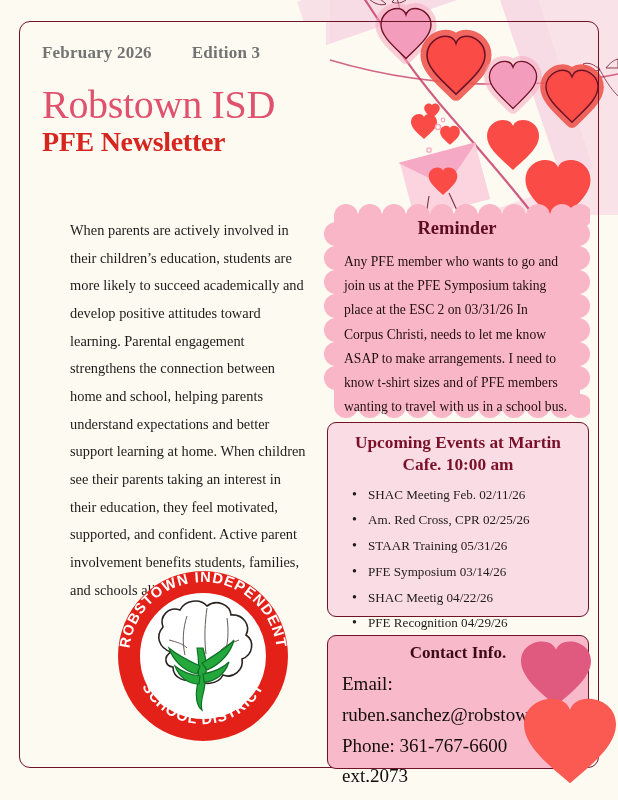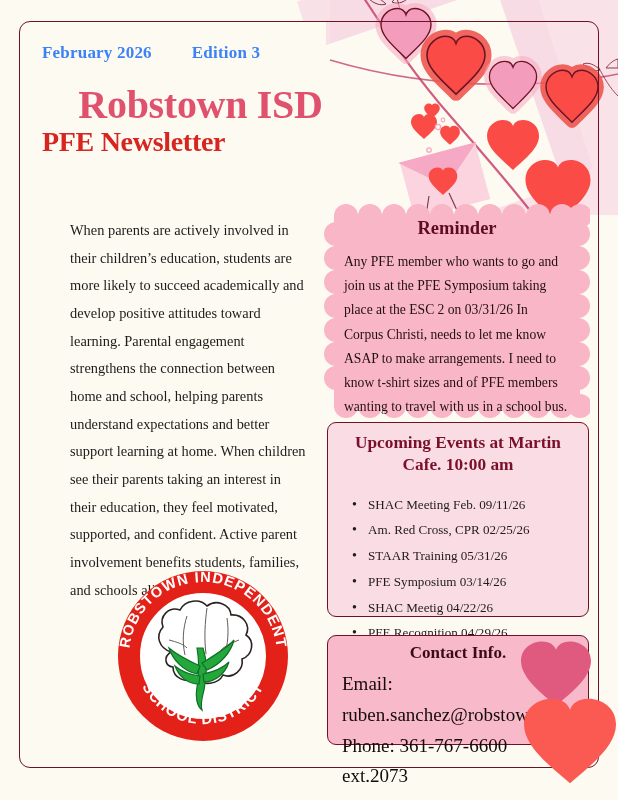--- a/index.html
+++ b/index.html
@@ -100,31 +100,30 @@
 
   
   .masthead { position: absolute; left: 0; top: 0; width: 340px; }
   .issue-line {
     display: flex;
     align-items: center;
     gap: 40px;
     padding: 22px 0 0 23px;
     font-weight: bold;
     font-size: 17px;
-    color: #3b82f6;
+    color: #737373;
     letter-spacing: .2px;
   }
   .title-block { padding: 21px 0 0 23px; }
   .title-1 {
     font-size: 40px;
-    font-weight: bold;
+    font-weight: normal;
     color: #E0516E;
     line-height: 1.06;
     letter-spacing: -.3px;
-    text-align: center;
   }
   .title-2 {
     font-size: 28px;
     font-weight: bold;
     color: #D6261F;
     line-height: 1.12;
     letter-spacing: -.3px;
   }
 
   
@@ -190,21 +189,21 @@
     border: 1.7px solid #6E1226;
     border-radius: 9px;
     padding: 9px 10px 6px 10px;
   }
   .events-title {
     text-align: center;
     font-size: 17.3px;
     font-weight: bold;
     color: #7A1028;
     line-height: 1.26;
-    margin-bottom: 21px;
+    margin-bottom: 11px;
   }
   .events-list { list-style: none; padding: 0 0 0 14px; margin: 0; }
   .events-list li {
     position: relative;
     font-size: 13.1px;
     color: #1F1B1A;
     padding: 0 0 0 16px;
     line-height: 1.28;
     margin-bottom: 9px;
   }
@@ -212,21 +211,21 @@
     content: "\2022";
     position: absolute;
     left: 0; top: -1px;
     font-size: 14px;
     color: #1F1B1A;
   }
 
   .box-contact {
     position: absolute;
     left: 3px; top: 614px;
-    width: 262px; height: 110px;
+    width: 262px; height: 134px;
     background: #F8BACB;
     border: 1.7px solid #6E1226;
     border-radius: 9px;
     padding: 7px 14px 0 14px;
   }
   .contact-title {
     text-align: center;
     font-size: 17px;
     font-weight: bold;
     color: #3A0A16;
@@ -432,21 +431,21 @@
         </svg>
         <div class="inner">
           <div class="reminder-title">Reminder</div>
           <div class="reminder-text">Any PFE member who wants to go and join us at the PFE Symposium taking place at the ESC 2 on 03/31/26 In Corpus Christi, needs to let me know ASAP to make arrangements.  I need to know t-shirt sizes and of PFE members wanting to travel with us in a school bus.</div>
         </div>
       </div>
 
       <div class="box-events">
         <div class="events-title">Upcoming Events at Martin Cafe. 10:00 am</div>
         <ul class="events-list">
-          <li>SHAC Meeting Feb. 09/11/26</li>
+          <li>SHAC Meeting Feb. 02/11/26</li>
           <li>Am. Red Cross, CPR  02/25/26</li>
           <li>STAAR Training  05/31/26</li>
           <li>PFE Symposium 03/14/26</li>
           <li>SHAC Meetig  04/22/26</li>
           <li>PFE Recognition  04/29/26</li>
         </ul>
       </div>
 
       <div class="box-contact">
         <div class="contact-title">Contact Info.</div>

